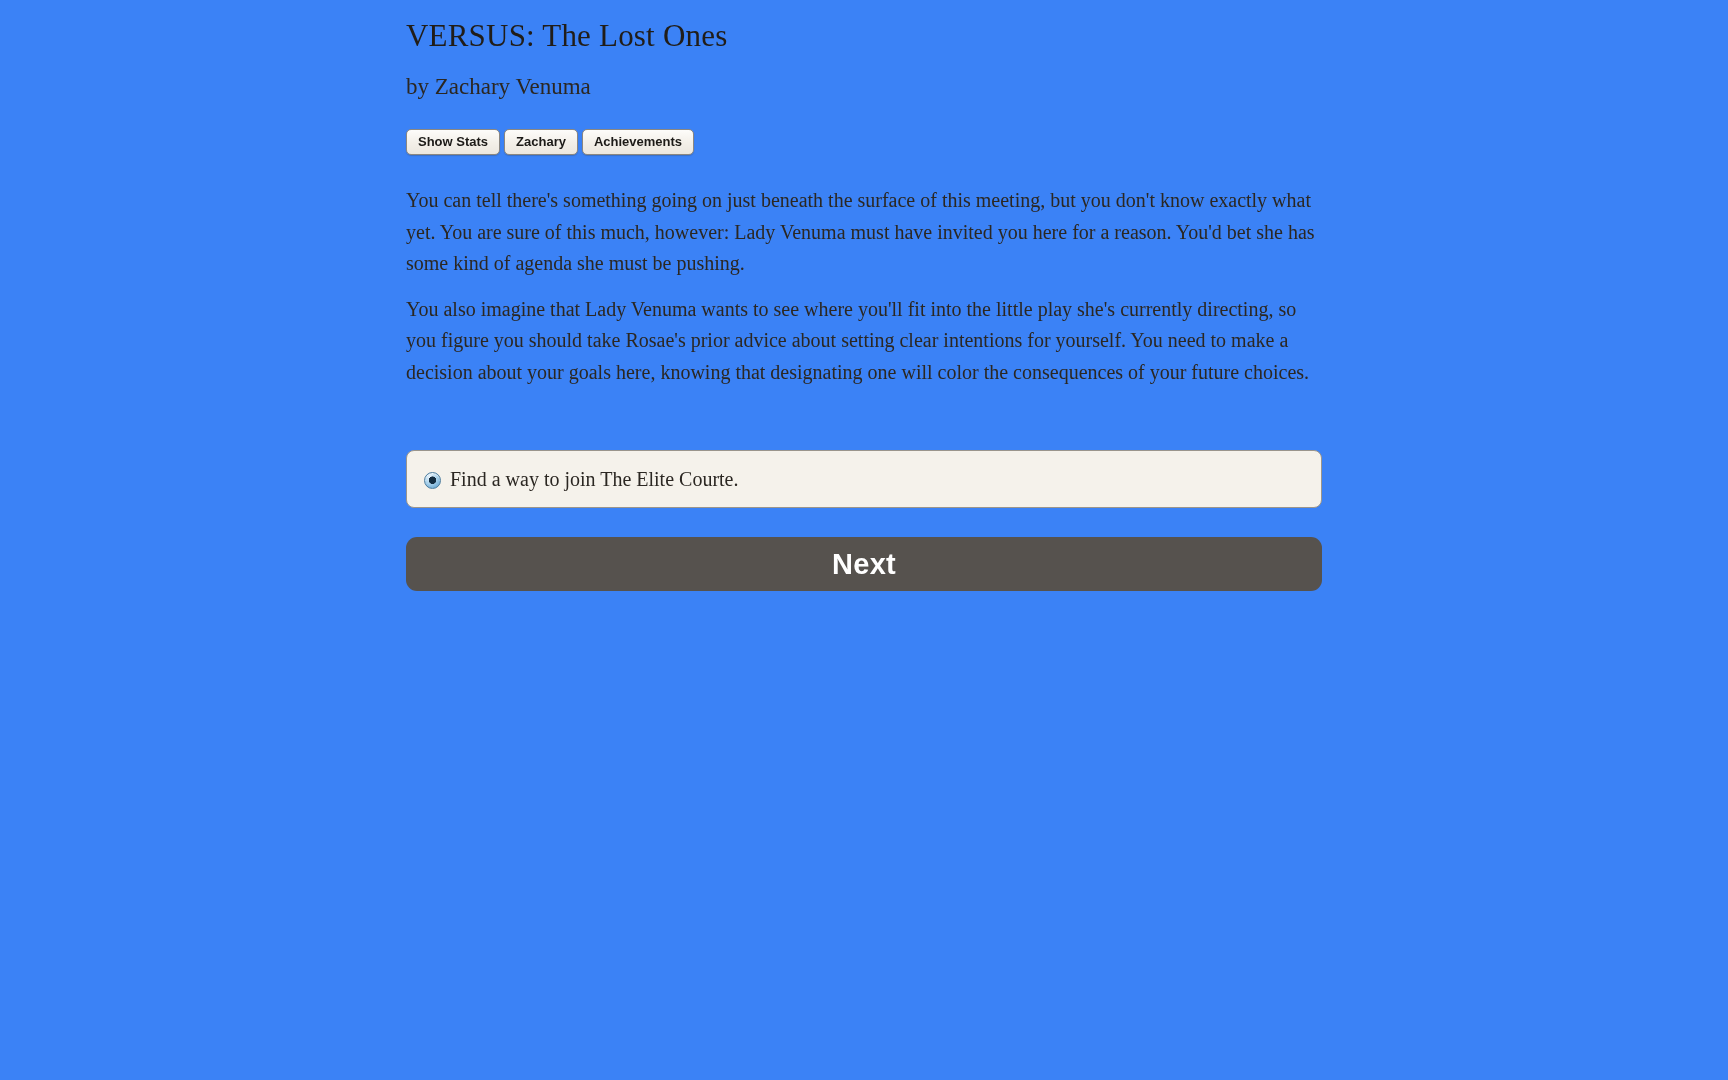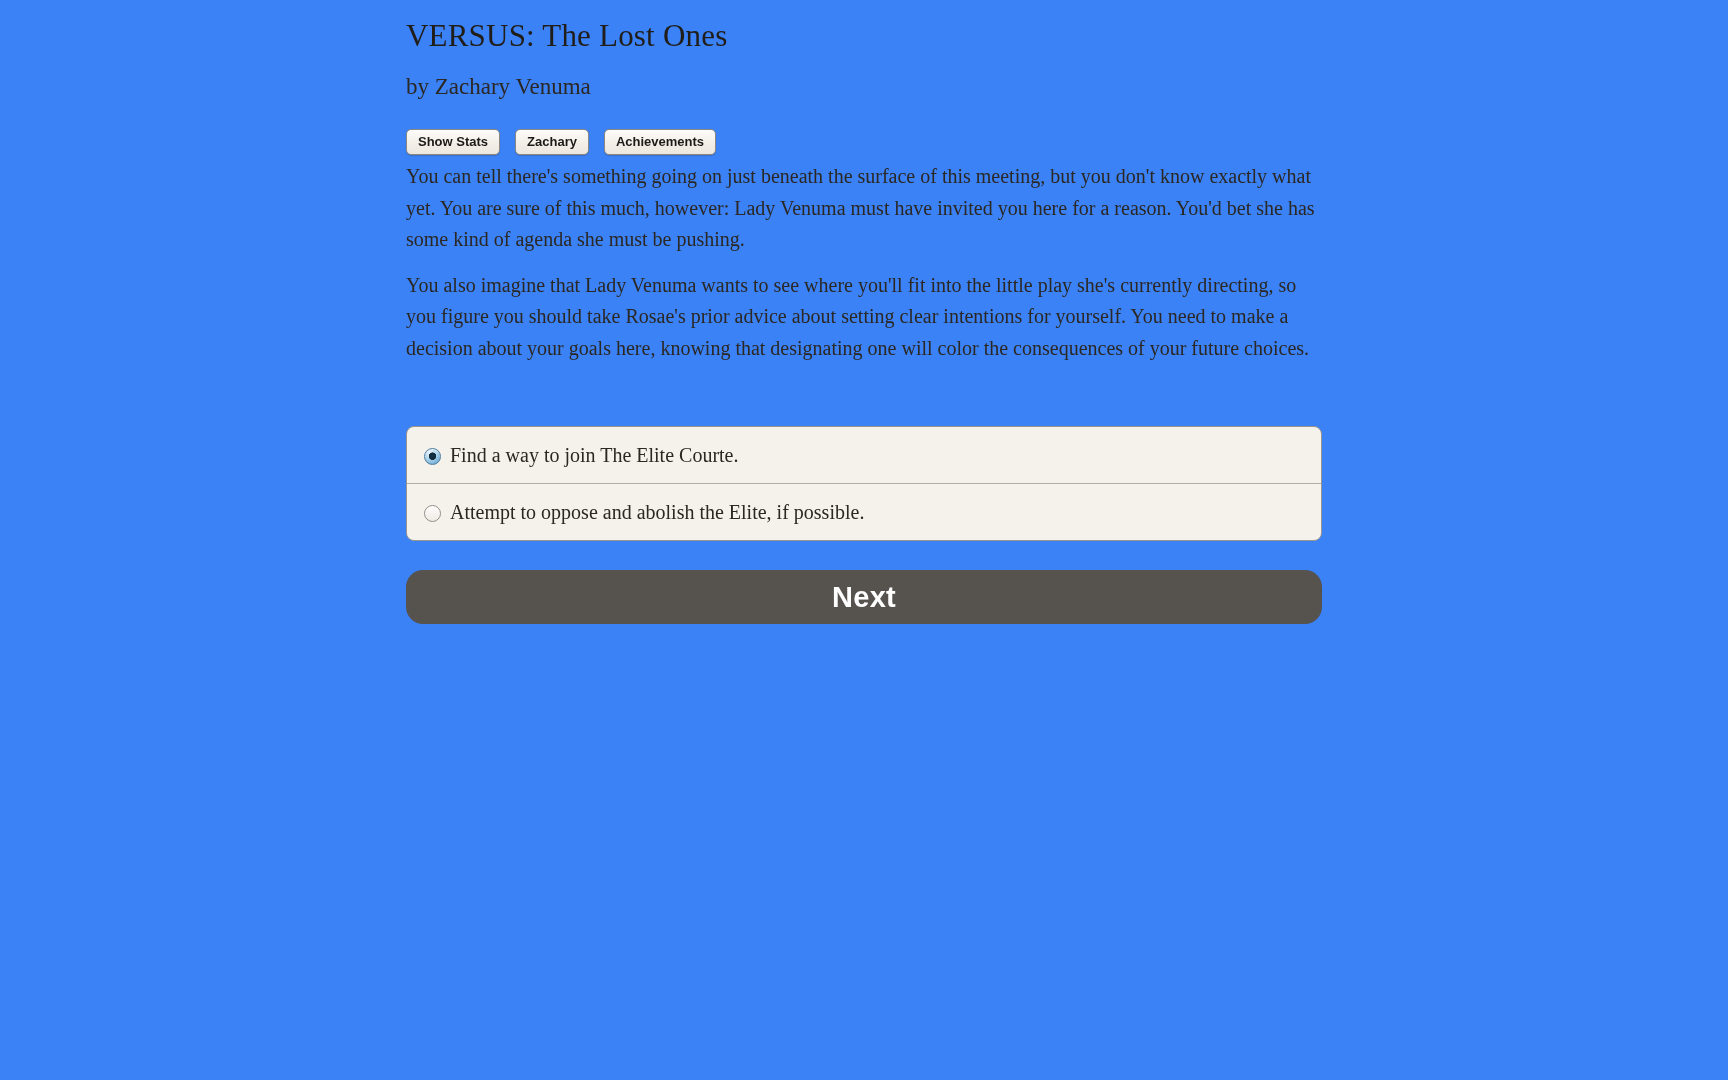--- a/index.html
+++ b/index.html
@@ -44,30 +44,30 @@
   }
   .toolbar button {
     font-family: "Liberation Sans", sans-serif;
     font-size: 13px;
     font-weight: bold;
     color: #1c1a17;
     background: linear-gradient(#fdfcfa, #f3efe8 55%, #ece7df);
     border: 1px solid #8b8781;
     border-radius: 5px;
     padding: 4px 11px 5px 11px;
-    margin-right: 15px;
+    margin-right: 4px;
     box-shadow: 0 1px 1px rgba(60,55,48,0.25);
     cursor: pointer;
   }
   .story p {
     font-size: 20px;
     line-height: 31.5px;
     color: #2b2722;
   }
-  .story p.p1 { margin-top: 7px; }
+  .story p.p1 { margin-top: 31px; }
   .story p.p2 { margin-top: 14px; }
   .choice-box {
     margin-top: 62px;
     width: 916px;
     border: 1px solid #9a958c;
     border-radius: 8px;
     background: #f5f2eb;
     overflow: hidden;
   }
   .choice-row {
@@ -96,21 +96,21 @@
       radial-gradient(circle at 50% 48%, #122c40 0 3.5px, rgba(18,44,64,0) 4px),
       radial-gradient(circle at 35% 28%, #eef7fd, #a9d2ec 45%, #5fa0cc 90%);
   }
   .next-button {
     display: block;
     margin-top: 29px;
     width: 916px;
     height: 54px;
     background: #56524e;
     border: none;
-    border-radius: 17px;
+    border-radius: 11px;
     color: #ffffff;
     font-family: "Liberation Sans", sans-serif;
     font-size: 29px;
     font-weight: bold;
     text-align: center;
     cursor: pointer;
     letter-spacing: 0.3px;
   }
 </style>
 </head>
@@ -130,21 +130,18 @@
 
     <div class="story">
       <p class="p1">You can tell there's something going on just beneath the surface of this meeting, but you don't know exactly what yet. You are sure of this much, however: Lady Venuma must have invited you here for a reason. You'd bet she has some kind of agenda she must be pushing.</p>
       <p class="p2">You also imagine that Lady Venuma wants to see where you'll fit into the little play she's currently directing, so you figure you should take Rosae's prior advice about setting clear intentions for yourself. You need to make a decision about your goals here, knowing that designating one will color the consequences of your future choices.</p>
     </div>
 
     <div class="choice-box">
       <label class="choice-row">
         <span class="radio selected"></span><span>Find a way to join The Elite Courte.</span>
       </label>
-      <label class="choice-row">
-        <span class="radio"></span><span>Attempt to oppose and abolish the Elite, if possible.</span>
-      </label>
     </div>
 
     <button type="button" class="next-button">Next</button>
 
   </div>
 </div>
 
 </body></html>

